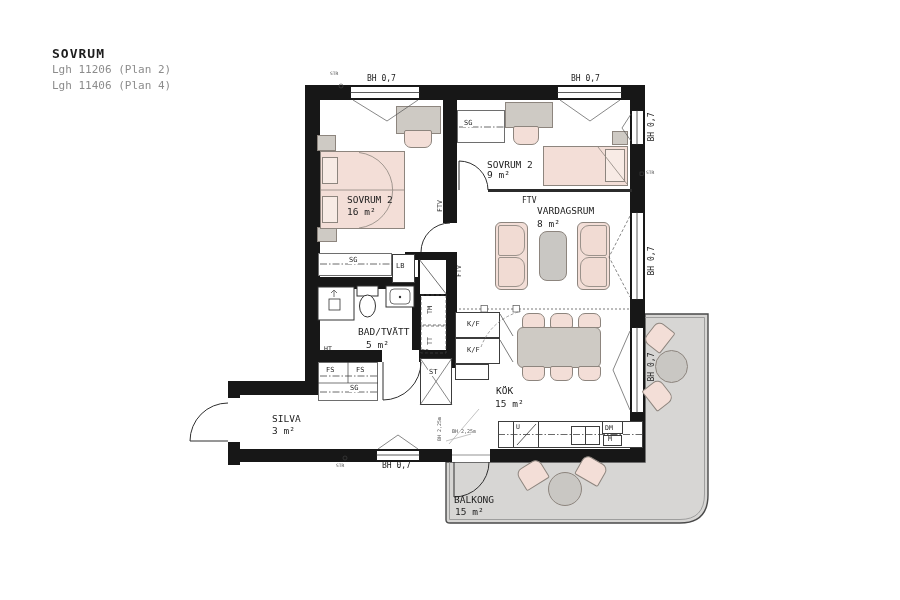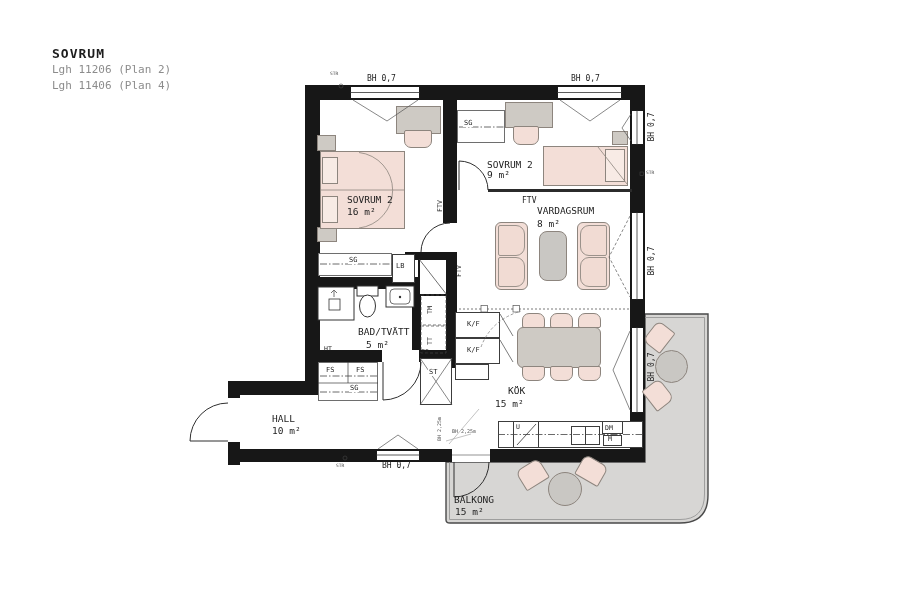--- a/index.html
+++ b/index.html
@@ -216,23 +216,23 @@
   <div class="lbl s11" style="left:52px;top:80px">Lgh 11406 (Plan 4)</div>
 
   <div class="lbl s10" style="left:347px;top:195px">SOVRUM 2</div>
   <div class="lbl s10" style="left:347px;top:207px">16 m²</div>
   <div class="lbl s10" style="left:487px;top:160px">SOVRUM 2</div>
   <div class="lbl s10" style="left:487px;top:170px">9 m²</div>
   <div class="lbl s10" style="left:537px;top:206px">VARDAGSRUM</div>
   <div class="lbl s10" style="left:537px;top:219px">8 m²</div>
   <div class="lbl s10" style="left:358px;top:327px">BAD/TVÄTT</div>
   <div class="lbl s10" style="left:366px;top:340px">5 m²</div>
-  <div class="lbl s10" style="left:272px;top:414px">HALL</div>
-  <div class="lbl s10" style="left:272px;top:426px">10 m²</div>
-  <div class="lbl s10" style="left:508px;top:386px">KÖK</div>
+  <div class="lbl s10" style="left:272px;top:414px">SILVA</div>
+  <div class="lbl s10" style="left:272px;top:426px">3 m²</div>
+  <div class="lbl s10" style="left:496px;top:386px">KÖK</div>
   <div class="lbl s10" style="left:495px;top:399px">15 m²</div>
   <div class="lbl s10" style="left:454px;top:495px">BALKONG</div>
   <div class="lbl s10" style="left:455px;top:507px">15 m²</div>
 
   <div class="lbl s8" style="left:367px;top:75px">BH 0,7</div>
   <div class="lbl s8" style="left:571px;top:75px">BH 0,7</div>
   <div class="lbl s8 vc" style="left:652px;top:127px">BH 0,7</div>
   <div class="lbl s8 vc" style="left:652px;top:261px">BH 0,7</div>
   <div class="lbl s8 vc" style="left:652px;top:367px">BH 0,7</div>
   <div class="lbl s8" style="left:382px;top:462px">BH 0,7</div>

